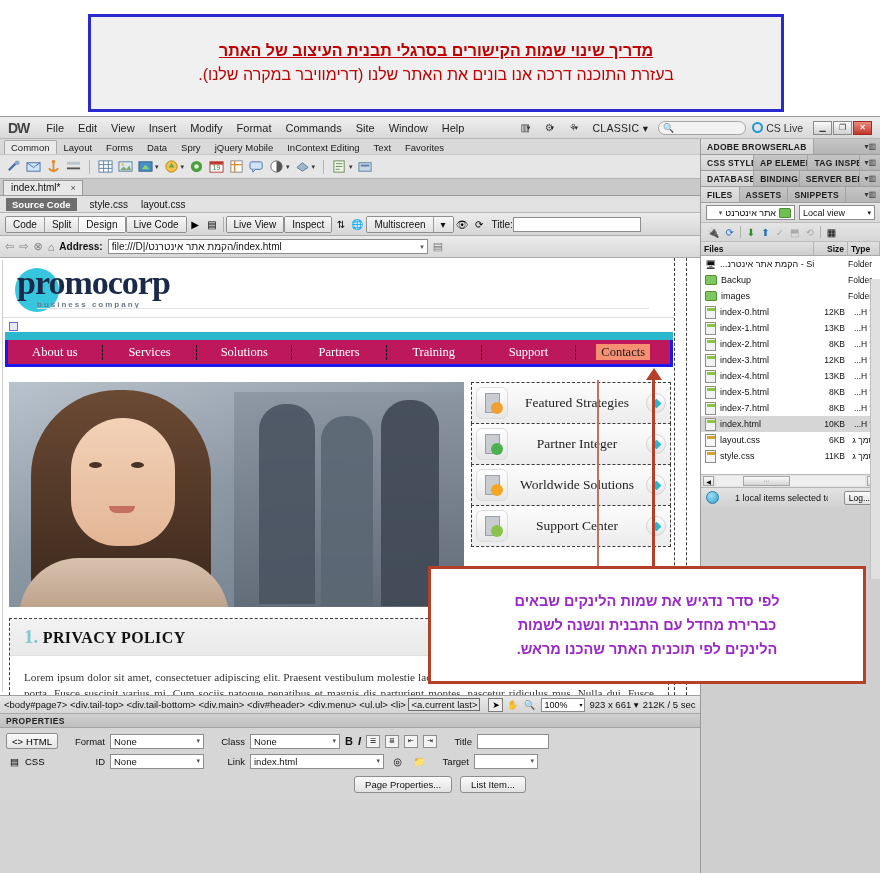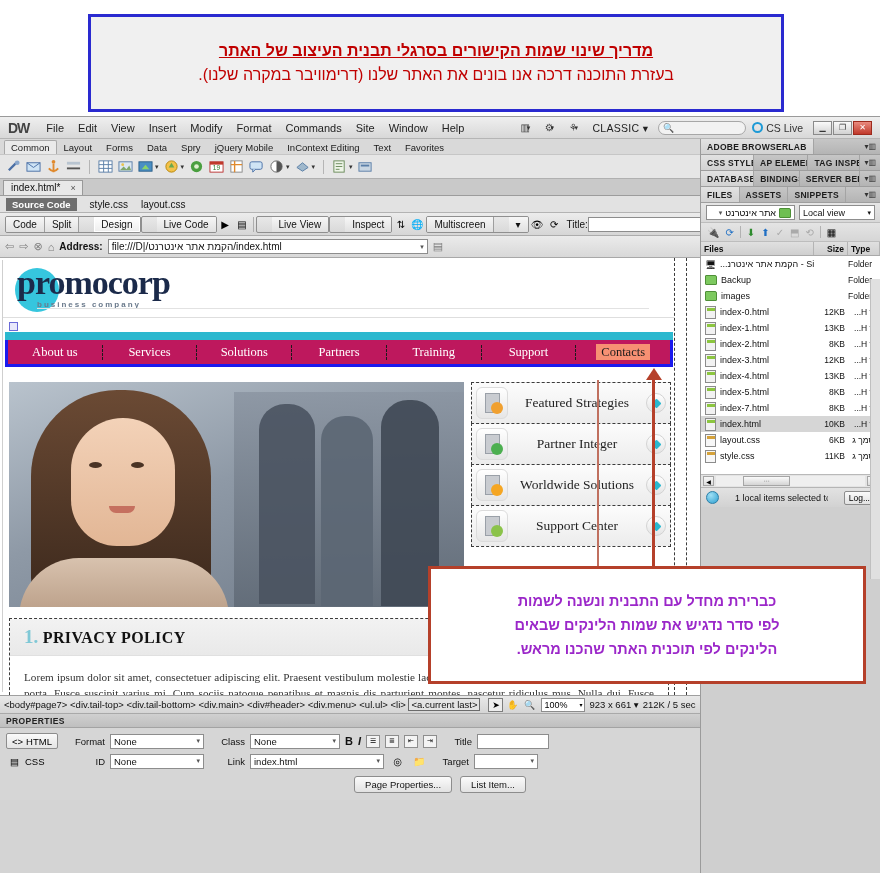--- a/index.html
+++ b/index.html
@@ -75,21 +75,21 @@
   .rf-active { background:#6e6e6e; color:#fff; font-size:9.5px; padding:1px 6px; border-radius:0; font-weight:bold;}
   .rf { font-size:10px; color:#111; }
   .rf-funnel { position:absolute; right:6px; font-size:10px; color:#555;}
 
   
   .viewbar { height:23px; background:linear-gradient(#ececec,#d6d6d6); display:flex; align-items:center;
              padding:0 5px; border-bottom:1px solid #adadad;}
   .vb-group { display:flex; border:1px solid #8f8f8f; border-radius:2px; overflow:hidden;}
   .vb-btn { font-size:10px; padding:2px 7px; background:linear-gradient(#f7f7f7,#e0e0e0); color:#111;
             border-right:1px solid #9e9e9e;}
-  .vb-btn:last-child { border-right:none;margin-left:15px; }
+  .vb-btn:last-child { border-right:none; }
   .vb-btn.on { background:linear-gradient(#ffffff,#ededed); box-shadow:inset 0 0 0 1px #fff;}
   .vb-ic { width:17px; height:15px; display:inline-flex; align-items:center; justify-content:center; font-size:10px;}
   .vb-sep { width:1px; height:15px; background:#aeaeae; margin:0 2px;}
   .titlelbl { font-size:10px; color:#111; margin-left:4px;}
   .title-input { width:128px; height:15px; background:#fff; border:1px solid #8d8d8d;}
 
   
   .addrbar { height:22px; background:linear-gradient(#ebebeb,#d8d8d8); display:flex; align-items:center;
              gap:5px; padding:0 5px; border-bottom:1px solid #a8a8a8;}
   .ab-ic { font-size:11px; color:#7d7d7d;}
@@ -832,18 +832,18 @@
       <div class="rd-vscroll"></div>
     </div>
 
   </div>
 
   <div class="arrow-line al-v" style="left:652px; top:380px; height:188px;"></div>
   <div class="al-head" style="left:646px; top:368px;"></div>
   <div class="arrow-line al-thin" style="left:597px; top:380px; height:188px;"></div>
 
   <div class="anno-box">
+    <div class="anno-line">לפי סדר נדגיש את שמות הלינקים שבאים</div>
     <div class="anno-line">כבריר­ת מחדל עם התבנית ונשנה לשמות</div>
-    <div class="anno-line">לפי סדר נדגיש את שמות הלינקים שבאים</div>
     <div class="anno-line">הלינקים לפי תוכנית האתר שהכנו מראש.</div>
   </div>
 
 </div>
 
 </body></html>

